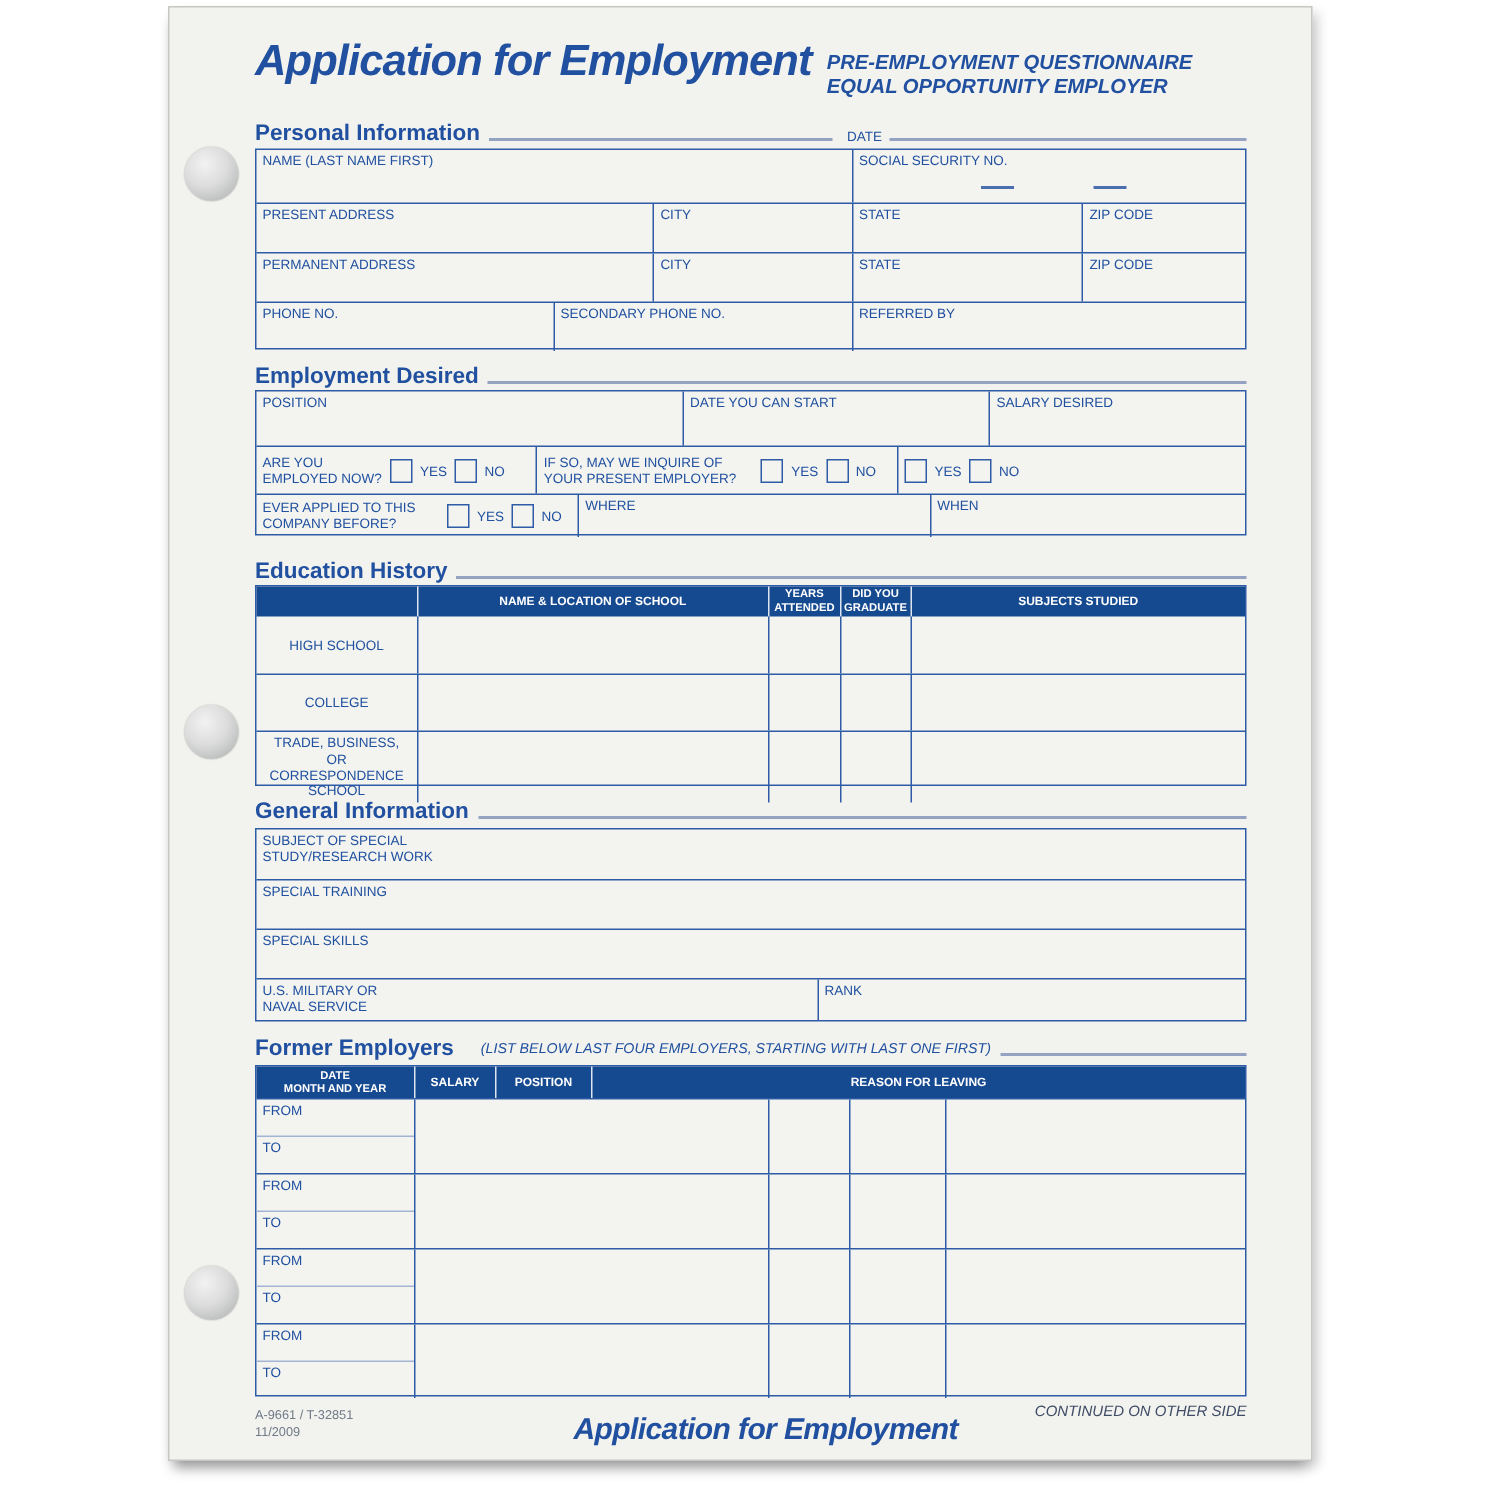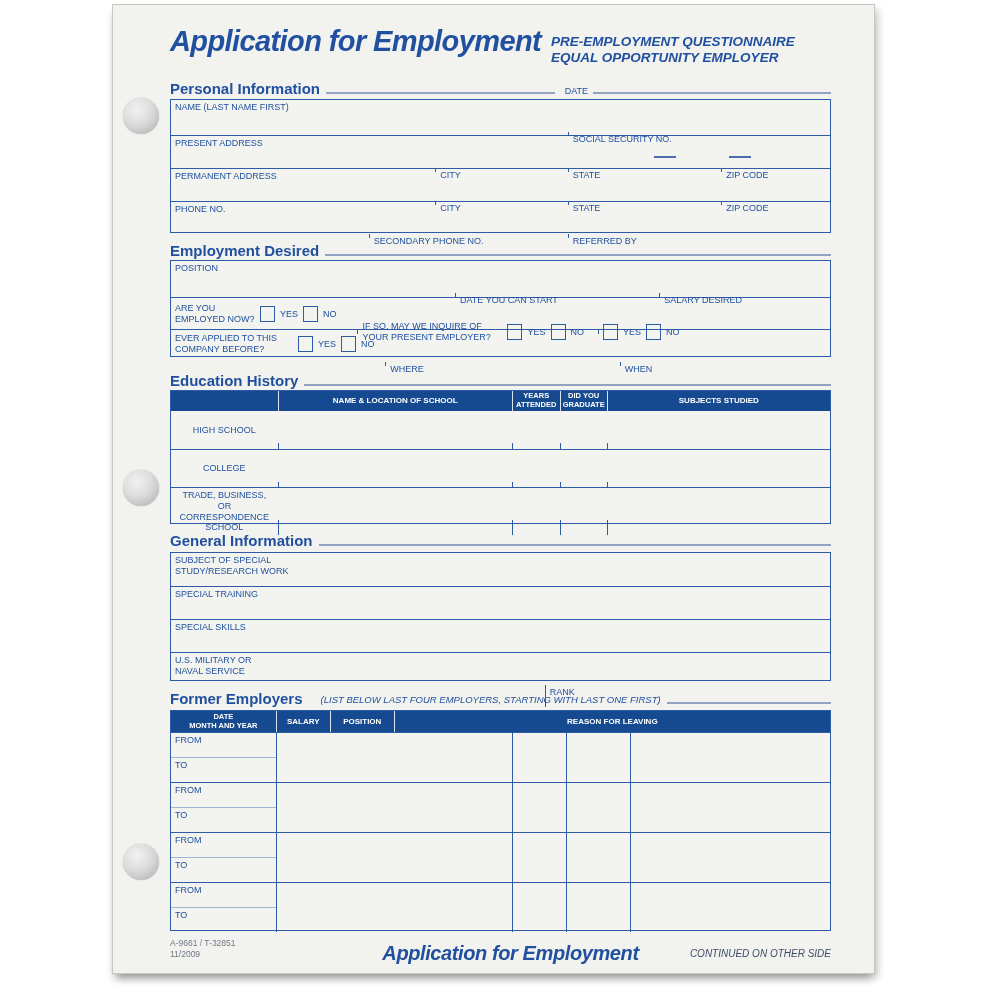--- a/index.html
+++ b/index.html
@@ -32,21 +32,21 @@
   .sh-note{font-size:9.5px;font-style:italic;color:var(--bl);margin:0 0 2px 18px;white-space:nowrap;}
   .sh-rule{flex:1;height:2px;background:var(--rule);margin:0 0 3px 6px;}
   .sh-rule2{width:238px;height:2px;background:var(--rule);margin:0 0 3px 0;flex:none;}
   .sh-date{font-size:9px;color:var(--bl);margin:0 5px 1px 10px;}
 
   
   .tbl{position:absolute;left:0;width:661px;border:1.5px solid var(--b);display:flex;flex-direction:column;background:#f3f4f0;}
   .row{display:flex;flex:none;}
   .row + .row{border-top:1px solid var(--b);}
   .cell{position:relative;padding:2px 4px;}
-  .cell + .cell{border-left:1px solid var(--b);margin-top:32px;}
+  .cell + .cell{border-left:1px solid var(--b);}
   .lbl{font-size:9px;color:var(--bl);line-height:1.2;display:inline-block;vertical-align:top;}
   .dash{position:absolute;width:22px;height:0;border-top:2px solid #4b6fae;top:24px;}
 
   
   .qcell{display:flex;align-items:center;gap:5px;}
   .cb{width:15px;height:16px;border:1px solid var(--b);flex:none;background:transparent;}
   .yn{font-size:9px;color:var(--bl);}
 
   
   .bar{display:flex;background:var(--bar);flex:none;}
@@ -62,21 +62,21 @@
   .fblock{display:flex;height:50px;flex:none;border-top:1.5px solid var(--b);}
   .fdates{display:flex;flex-direction:column;}
   .fd{flex:1;padding:2px 4px;}
   .fd + .fd{border-top:1px solid var(--lt);}
   .fc{border-left:1px solid var(--b);}
 
   
   .foot{position:absolute;left:0;top:929px;width:661px;display:flex;align-items:flex-start;}
   .foot-codes{width:190px;font-size:8.5px;color:#707a88;line-height:1.3;margin-top:4px;}
   .foot-title{flex:1;text-align:center;font-size:20px;font-weight:bold;font-style:italic;color:var(--bl);margin-top:8px;letter-spacing:-.4px;}
-  .foot-cont{width:170px;text-align:right;font-size:10px;font-style:italic;color:#3f4c66;margin-top:14px;}
+  .foot-cont{width:170px;text-align:right;font-size:10px;font-style:italic;color:#3f4c66;margin-top:2px;}
 </style>
 </head>
 <body>
 
 <div class="canvas">
   <div class="paper">
     <div class="hole" style="top:93px"></div>
     <div class="hole" style="top:465px"></div>
     <div class="hole" style="top:839px"></div>
 

